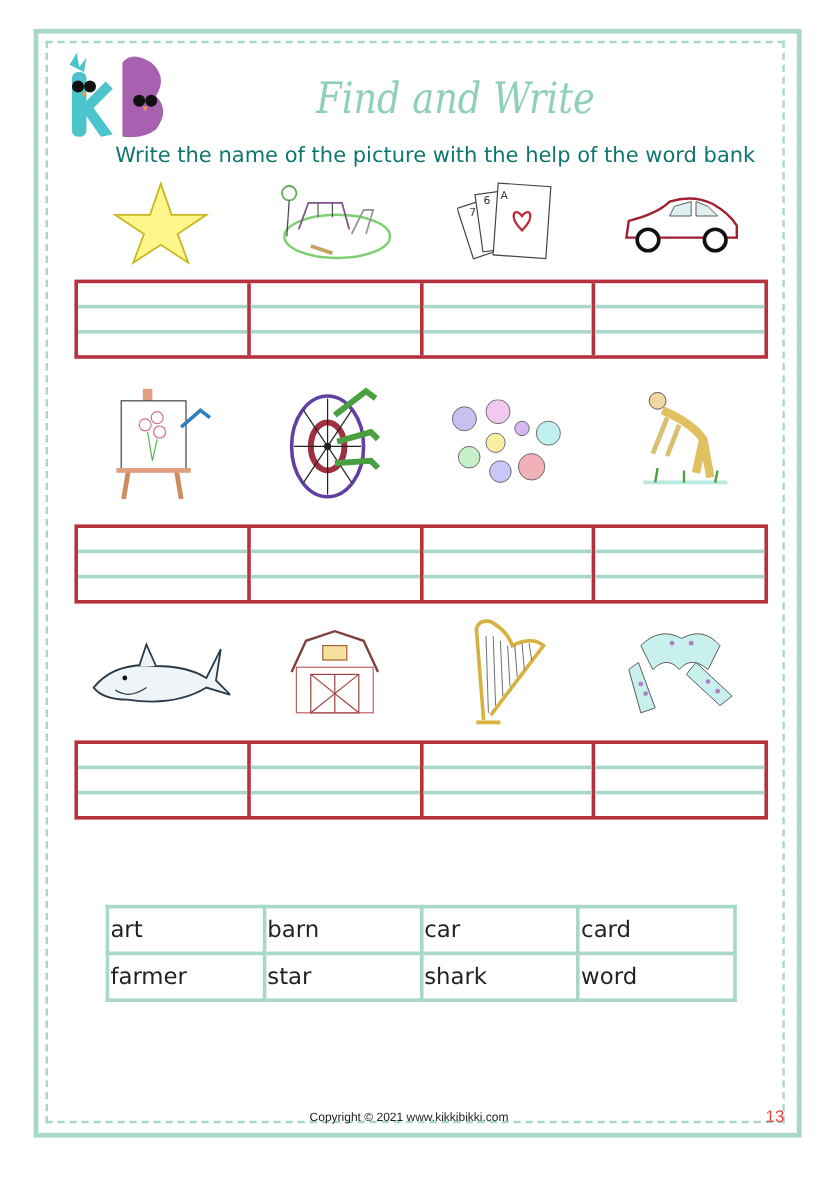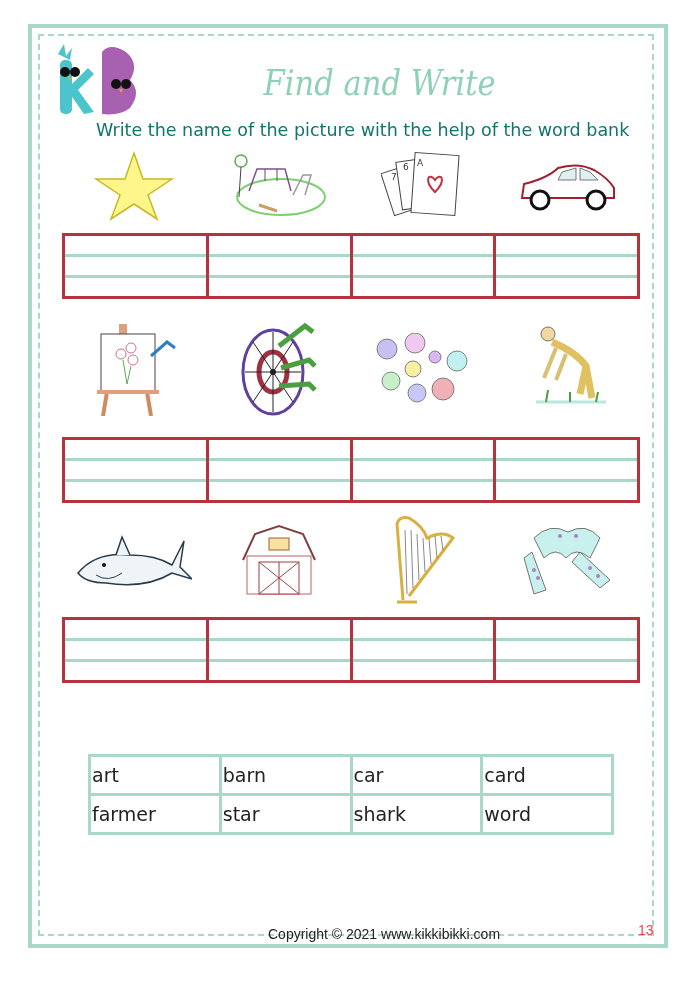--- a/index.html
+++ b/index.html
@@ -12,21 +12,21 @@
     .instruction { position: absolute; left: 48px; top: 120px; width: 590px; font-size: 17.5px; color: #0f766e; white-space: nowrap; margin-left: 48px; }
     .pic-row { position: absolute; left: 62px; width: 578px; display: flex; }
     .pic { width: 144.5px; display: flex; justify-content: center; align-items: center; }
     .write-row { position: absolute; left: 62px; width: 578px; height: 66px; border: 3px solid #b6323c; box-sizing: border-box; display: flex; }
     .write-cell { flex: 1; position: relative; border-right: 3px solid #b6323c; }
     .write-cell:last-child { border-right: none; }
     .guide1, .guide2 { position: absolute; left: 0; right: 0; height: 3px; background: #a8d8c8; }
     .guide1 { top: 18px; } .guide2 { top: 39px; }
     .bank { position: absolute; left: 88px; top: 754px; width: 526px; border-collapse: collapse; }
     .bank td { border: 3px solid #a8d8c8; height: 34px; text-align: left; font-size: 19px; color: #222; width: 25%; }
-    .copyright { position: absolute; left: 268px; top: 926px; font-size: 14px; color: #222; font-family: "Liberation Sans", sans-serif; }
+    .copyright { position: absolute; left: 258px; top: 926px; font-size: 10px; color: #222; font-family: "Liberation Sans", sans-serif; }
     .page-num { position: absolute; left: 638px; top: 922px; font-size: 14px; color: #ef4444; font-family: "Liberation Sans", sans-serif; }
   </style>
 </head>
 <body>
 
 <div class="outer-border"></div>
 <div class="inner-border"></div>
 
 <svg class="logo" viewBox="0 0 92 72">
   <path d="M8 10 L14 0 L16 12 L22 4 L20 16 Z" fill="#4cc4cc"></path>

